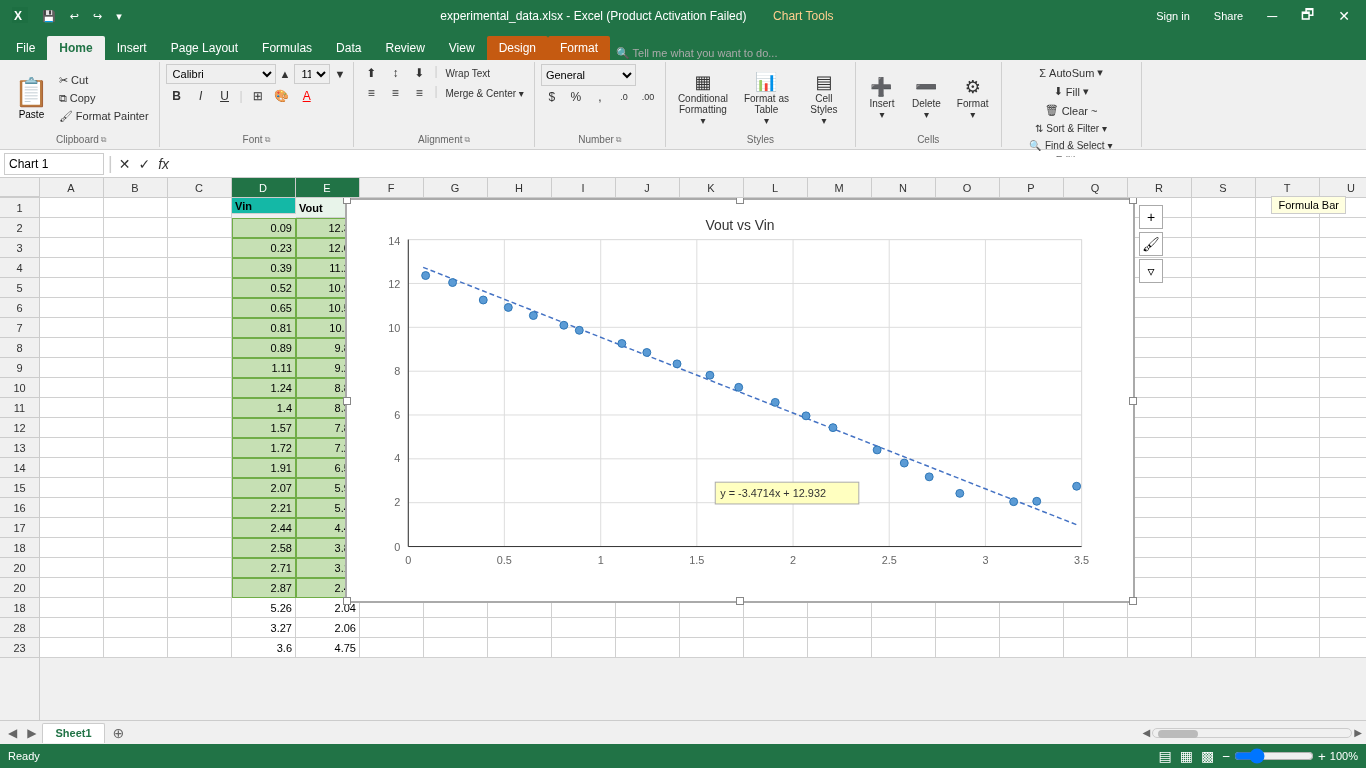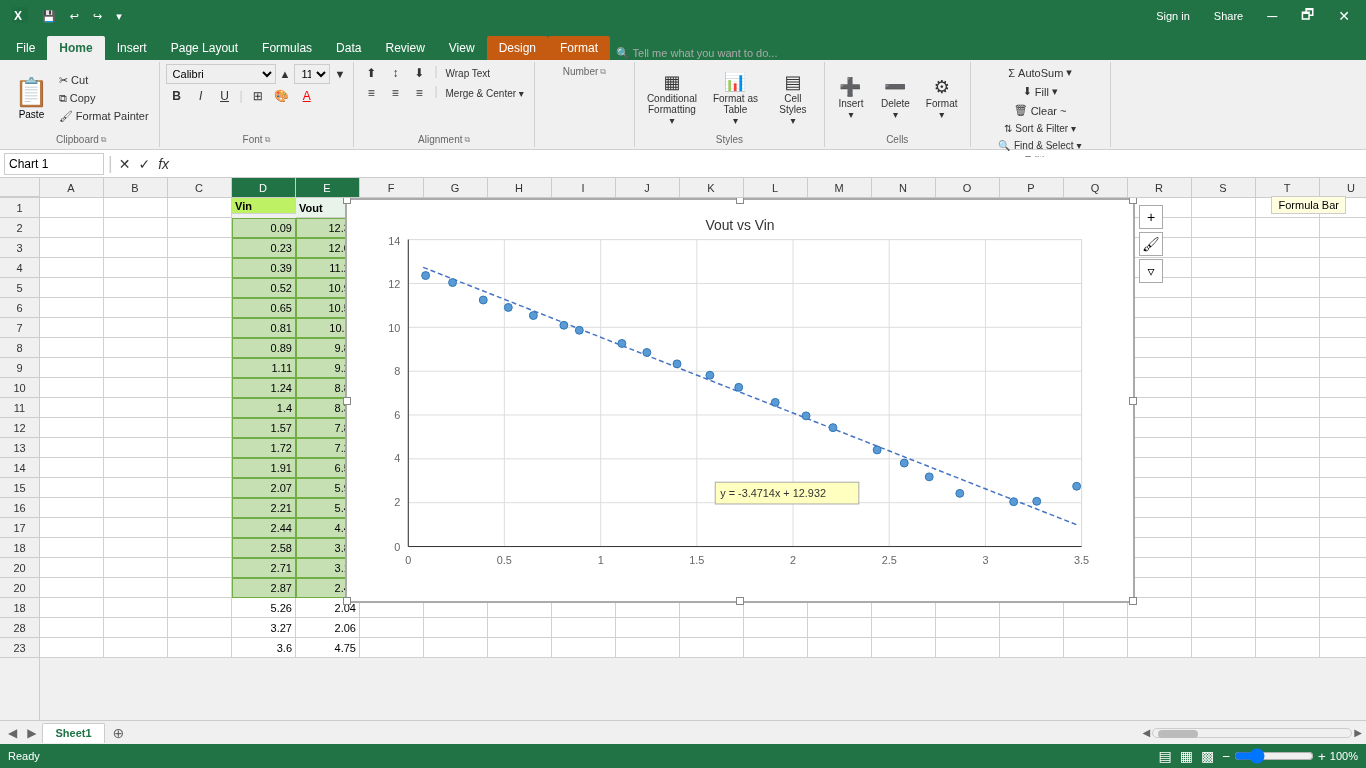--- a/index.html
+++ b/index.html
@@ -245,20 +245,25 @@
     <button class="qat-btn">
       <svg width="16" height="16" viewBox="0 0 16 16">
           <rect width="16" height="16" fill="#1D6F42"></rect>
           <text x="2" y="13" font-size="12" fill="white" font-weight="bold">X</text>
         </svg>
     </button>
     <button class="qat-btn" title="Save">💾</button>
     <button class="qat-btn">↩</button>
     <button class="qat-btn">↪</button>
     <button class="qat-btn">▾</button>
+  </div>
+  <div class="title-bar-center">
+    <span>experimental_data.xlsx - Excel (Product Activation Failed)</span>
+    &nbsp;&nbsp;&nbsp;&nbsp;&nbsp;&nbsp;
+    <span style="color:#ffcf8f;">Chart Tools</span>
   </div>
   <div class="title-bar-right">
     <button class="title-bar-btn" style="font-size:11px;">Sign in</button>
     <button class="title-bar-btn" style="font-size:11px;">Share</button>
     <button class="title-bar-btn">─</button>
     <button class="title-bar-btn">🗗</button>
     <button class="title-bar-btn close-btn">✕</button>
   </div>
 </div>
 
@@ -354,20 +359,32 @@
         <button class="font-format-btn" style="font-size:10px;">Merge &amp; Center ▾</button>
       </div>
     </div>
     <div class="ribbon-group-label">
       <span>Alignment</span>
       <span class="group-expand">⧉</span>
     </div>
   </div>
 
   <div class="ribbon-group" style="min-width:100px;">
+    <div class="ribbon-group-content" style="flex-direction:column;gap:2px;align-items:flex-start;">
+      <select style="font-size:11px;height:22px;width:95px;border:1px solid #ccc;">
+        <option>General</option>
+      </select>
+      <div style="display:flex;gap:2px;align-items:center;">
+        <button class="font-format-btn">$</button>
+        <button class="font-format-btn">%</button>
+        <button class="font-format-btn">,</button>
+        <button class="font-format-btn" style="font-size:9px;">.0</button>
+        <button class="font-format-btn" style="font-size:9px;">.00</button>
+      </div>
+    </div>
     <div class="ribbon-group-label">
       <span>Number</span>
       <span class="group-expand">⧉</span>
     </div>
   </div>
 
   <div class="ribbon-group" style="min-width:170px;">
     <div class="ribbon-group-content" style="gap:4px;">
       <button class="ribbon-btn-large" style="min-width:50px;font-size:10px;">
         <span style="font-size:18px;">▦</span>
@@ -525,21 +542,21 @@
         <div class="row-header" style="height: 20px; border-bottom: 1px solid rgb(204, 204, 204); font-size: 11px; display: flex; align-items: center; justify-content: center;">18</div>
         <div class="row-header" style="height: 20px; border-bottom: 1px solid rgb(204, 204, 204); font-size: 11px; display: flex; align-items: center; justify-content: center;">28</div>
         <div class="row-header" style="height: 20px; border-bottom: 1px solid rgb(204, 204, 204); font-size: 11px; display: flex; align-items: center; justify-content: center;">23</div>
       </div>
 
     <div style="flex:1;overflow:hidden;position:relative;" id="grid-cells-container">
     <div class="grid-row" style="display: flex; height: 20px;">
           <div class="cell" style="width: 64px; flex-shrink: 0; min-width: 64px; height: 20px; border-right: 1px solid rgb(208, 208, 208); border-bottom: 1px solid rgb(208, 208, 208); font-size: 11px; padding: 0px 3px; display: flex; align-items: center; overflow: hidden; background: white; cursor: default;"></div>
           <div class="cell" style="width: 64px; flex-shrink: 0; min-width: 64px; height: 20px; border-right: 1px solid rgb(208, 208, 208); border-bottom: 1px solid rgb(208, 208, 208); font-size: 11px; padding: 0px 3px; display: flex; align-items: center; overflow: hidden; background: white; cursor: default;"></div>
           <div class="cell" style="width: 64px; flex-shrink: 0; min-width: 64px; height: 20px; border-right: 1px solid rgb(208, 208, 208); border-bottom: 1px solid rgb(208, 208, 208); font-size: 11px; padding: 0px 3px; display: flex; align-items: center; overflow: hidden; background: white; cursor: default;"></div>
-          <div class="cell" style="width: 64px; flex-shrink: 0; min-width: 64px; height: 16px; border-right: 1px solid rgb(208, 208, 208); border-bottom: 1px solid rgb(208, 208, 208); font-size: 11px; padding: 0px 3px; display: flex; align-items: center; overflow: hidden; background: #bef264; cursor: default; font-weight: bold;">Vin</div>
+          <div class="cell" style="width: 64px; flex-shrink: 0; min-width: 64px; height: 16px; border-right: 1px solid rgb(208, 208, 208); border-bottom: 1px solid rgb(208, 208, 208); font-size: 11px; padding: 0px 3px; display: flex; align-items: center; overflow: hidden; background: #14b8a6; cursor: default; font-weight: bold;">Vin</div>
           <div class="cell" style="width: 64px; flex-shrink: 0; min-width: 64px; height: 20px; border-right: 1px solid rgb(208, 208, 208); border-bottom: 1px solid rgb(208, 208, 208); font-size: 11px; padding: 0px 3px; display: flex; align-items: center; overflow: hidden; background: rgb(232, 244, 234); cursor: default; font-weight: bold;">Vout</div>
           <div class="cell" style="width: 64px; flex-shrink: 0; min-width: 64px; height: 20px; border-right: 1px solid rgb(208, 208, 208); border-bottom: 1px solid rgb(208, 208, 208); font-size: 11px; padding: 0px 3px; display: flex; align-items: center; overflow: hidden; background: white; cursor: default;"></div>
           <div class="cell" style="width: 64px; flex-shrink: 0; min-width: 64px; height: 20px; border-right: 1px solid rgb(208, 208, 208); border-bottom: 1px solid rgb(208, 208, 208); font-size: 11px; padding: 0px 3px; display: flex; align-items: center; overflow: hidden; background: white; cursor: default;"></div>
           <div class="cell" style="width: 64px; flex-shrink: 0; min-width: 64px; height: 20px; border-right: 1px solid rgb(208, 208, 208); border-bottom: 1px solid rgb(208, 208, 208); font-size: 11px; padding: 0px 3px; display: flex; align-items: center; overflow: hidden; background: white; cursor: default;"></div>
           <div class="cell" style="width: 64px; flex-shrink: 0; min-width: 64px; height: 20px; border-right: 1px solid rgb(208, 208, 208); border-bottom: 1px solid rgb(208, 208, 208); font-size: 11px; padding: 0px 3px; display: flex; align-items: center; overflow: hidden; background: white; cursor: default;"></div>
           <div class="cell" style="width: 64px; flex-shrink: 0; min-width: 64px; height: 20px; border-right: 1px solid rgb(208, 208, 208); border-bottom: 1px solid rgb(208, 208, 208); font-size: 11px; padding: 0px 3px; display: flex; align-items: center; overflow: hidden; background: white; cursor: default;"></div>
           <div class="cell" style="width: 64px; flex-shrink: 0; min-width: 64px; height: 20px; border-right: 1px solid rgb(208, 208, 208); border-bottom: 1px solid rgb(208, 208, 208); font-size: 11px; padding: 0px 3px; display: flex; align-items: center; overflow: hidden; background: white; cursor: default;"></div>
           <div class="cell" style="width: 64px; flex-shrink: 0; min-width: 64px; height: 20px; border-right: 1px solid rgb(208, 208, 208); border-bottom: 1px solid rgb(208, 208, 208); font-size: 11px; padding: 0px 3px; display: flex; align-items: center; overflow: hidden; background: white; cursor: default;"></div>
           <div class="cell" style="width: 64px; flex-shrink: 0; min-width: 64px; height: 20px; border-right: 1px solid rgb(208, 208, 208); border-bottom: 1px solid rgb(208, 208, 208); font-size: 11px; padding: 0px 3px; display: flex; align-items: center; overflow: hidden; background: white; cursor: default;"></div>
           <div class="cell" style="width: 64px; flex-shrink: 0; min-width: 64px; height: 20px; border-right: 1px solid rgb(208, 208, 208); border-bottom: 1px solid rgb(208, 208, 208); font-size: 11px; padding: 0px 3px; display: flex; align-items: center; overflow: hidden; background: white; cursor: default;"></div>

